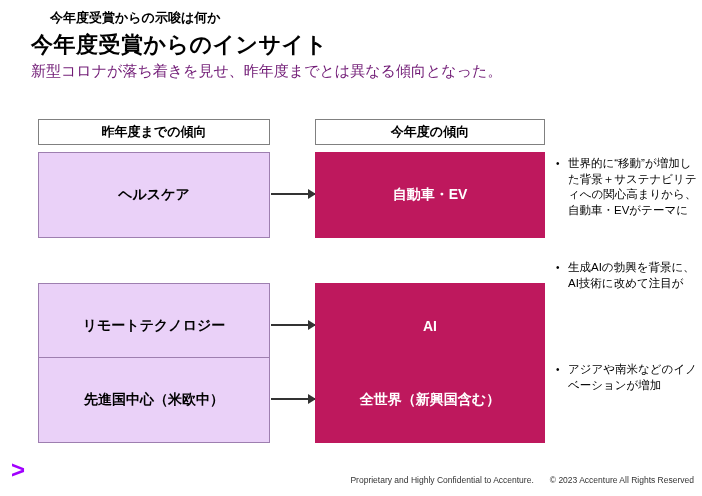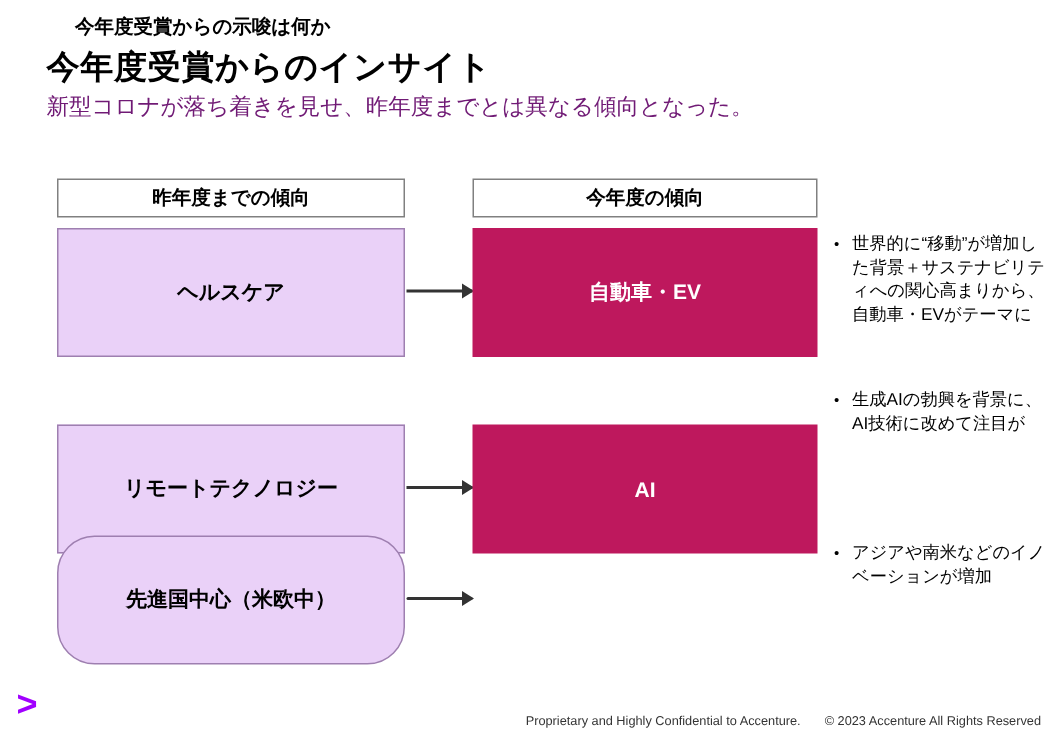--- a/index.html
+++ b/index.html
@@ -74,21 +74,21 @@
     border: 1px solid #9E7FB0;
     color: #000000;
   }
   .trend-box.this {
     left: 315px; width: 230px;
     background: #be185d;
     color: #ffffff;
   }
   .row1 { top: 152px; }
   .row2 { top: 255px; margin-top: 28px; }
-  .row3 { top: 357px; border-radius: 25px; }
+  .row3 { top: 357px; }
 
   
   .arrow {
     position: absolute;
     left: 271px;
     width: 44px;
     height: 2px;
     background: #333333;
   }
   .arrow::after {
@@ -166,20 +166,21 @@
   <div class="trend-box last row2">リモートテクノロジー</div>
   <div class="arrow row2"></div>
   <div class="trend-box this row2">AI</div>
   <div class="note n2">
     <span class="bullet">•</span>
     <span class="note-text">生成AIの勃興を背景に、AI技術に改めて注目が</span>
   </div>
 
   <div class="trend-box last row3">先進国中心（米欧中）</div>
   <div class="arrow row3"></div>
+  <div class="trend-box this row3">全世界（新興国含む）</div>
   <div class="note n3">
     <span class="bullet">•</span>
     <span class="note-text">アジアや南米などのイノベーションが増加</span>
   </div>
 
   <div class="logo">&gt;</div>
   <div class="footer-text">
     <span>Proprietary and Highly Confidential to Accenture.</span>
     <span>© 2023 Accenture All Rights Reserved</span>
   </div>

